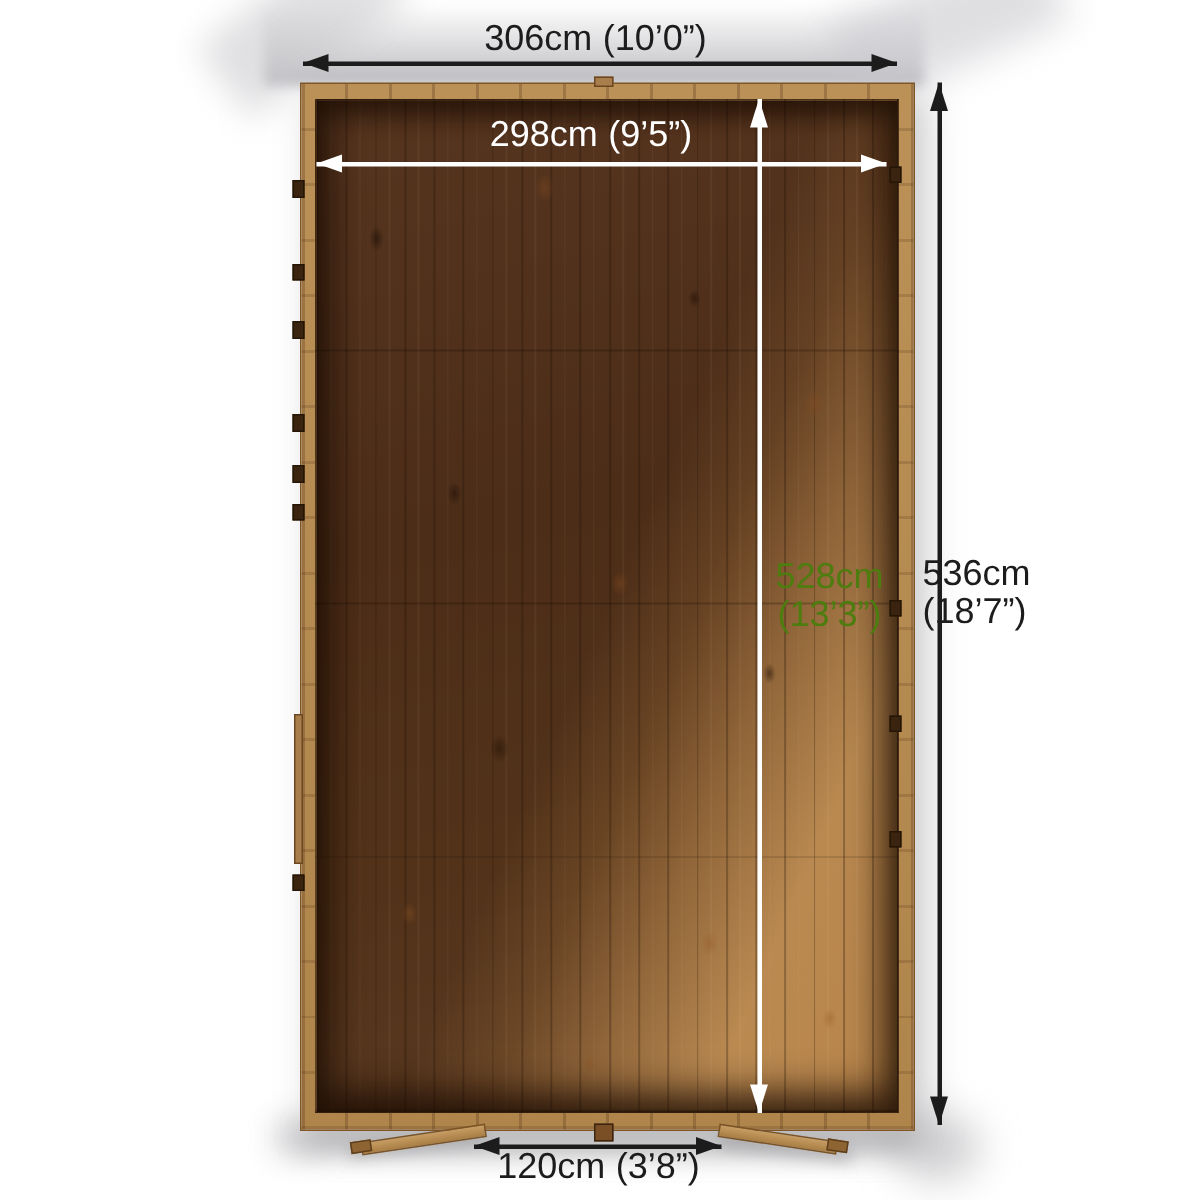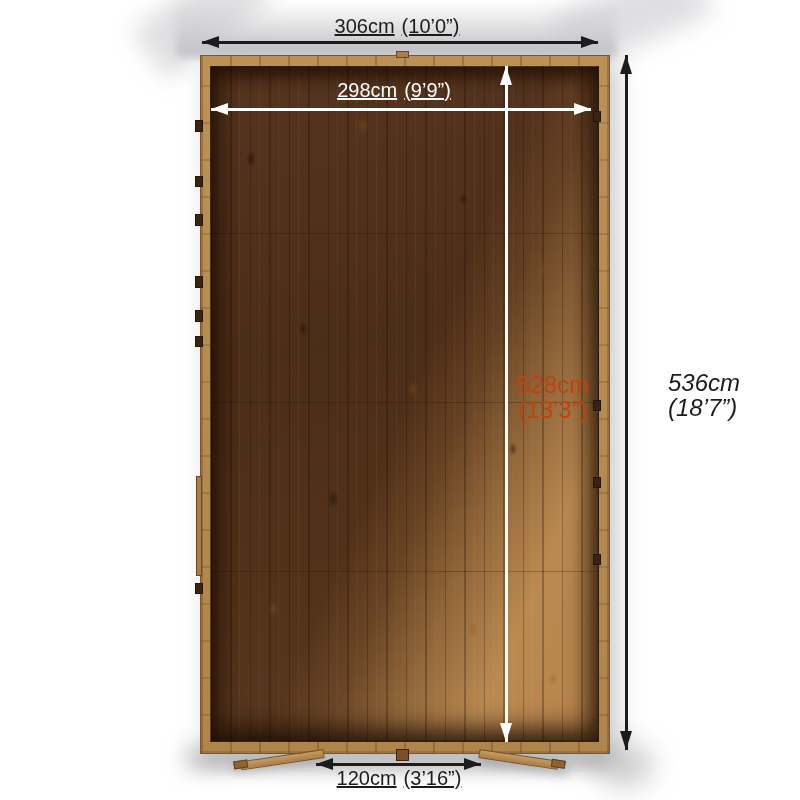--- a/index.html
+++ b/index.html
@@ -76,26 +76,26 @@
     width:0;height:0;border:6.5px solid transparent;border-left:0;border-right:17px solid currentColor;}
   .arrow.h::after{content:"";position:absolute;right:0;top:50%;transform:translateY(-50%);
     width:0;height:0;border:6.5px solid transparent;border-right:0;border-left:17px solid currentColor;}
   .arrow.v{width:2.6px;background:currentColor;}
   .arrow.v::before{content:"";position:absolute;top:0;left:50%;transform:translateX(-50%);
     width:0;height:0;border:6.5px solid transparent;border-top:0;border-bottom:19px solid currentColor;}
   .arrow.v::after{content:"";position:absolute;bottom:0;left:50%;transform:translateX(-50%);
     width:0;height:0;border:6.5px solid transparent;border-bottom:0;border-top:19px solid currentColor;}
 
   
-  .dim-label{position:absolute;font-size:20px;color:#1c1c1c;white-space:nowrap;line-height:26px;text-decoration:underline;}
+  .dim-label{position:absolute;font-size:24px;color:#1c1c1c;white-space:nowrap;line-height:26px;}
   .dim-label.white{color:#ffffff;}
   .dim-label.center{text-align:center;}
   .dim-label .cm{margin-right:7px;}
   .vlabel{position:absolute;font-size:24px;line-height:25px;white-space:nowrap;}
-  .vlabel.white{color:#c2410c;text-align:center;}
+  .vlabel.white{color:#4d7c0f;text-align:center;}
   .vlabel.black{color:#1c1c1c;text-align:left;}
 </style>
 </head>
 <body>
 
 <div class="stage">
 
   <div class="shade shade-top"></div>
   <div class="shade shade-top-left"></div>
   <div class="shade shade-top-right"></div>
@@ -128,34 +128,34 @@
   <div class="door left"></div>
   <div class="door right"></div>
   <div class="latch"></div>
 
   <div class="dim-label center" style="left:197px;width:400px;top:13px;">
     <span class="cm">306cm</span><span class="ft">(10’0”)</span>
   </div>
   <div class="arrow h" style="left:202px;top:41px;width:396px;"></div>
 
   <div class="dim-label white center" style="left:194px;width:400px;top:77px;">
-    <span class="cm">298cm</span><span class="ft">(9’9”)</span>
+    <span class="cm">298cm</span><span class="ft">(9’5”)</span>
   </div>
   <div class="arrow h white" style="left:211px;top:108px;width:380px;"></div>
 
   <div class="arrow v white" style="left:505px;top:66px;height:676px;"></div>
   <div class="vlabel white" style="left:510px;width:86px;top:372px;">
     <div>528cm</div>
     <div>(13’3”)</div>
   </div>
 
   <div class="arrow v" style="left:625px;top:55px;height:695px;"></div>
-  <div class="vlabel black" style="left:668px;top:370px;font-style:italic;">
+  <div class="vlabel black" style="left:615px;top:370px;">
     <div>536cm</div>
     <div>(18’7”)</div>
   </div>
 
   <div class="arrow h" style="left:316px;top:763px;width:165px;"></div>
   <div class="dim-label center" style="left:299px;width:200px;top:765px;">
-    <span class="cm">120cm</span><span class="ft">(3’16”)</span>
+    <span class="cm">120cm</span><span class="ft">(3’8”)</span>
   </div>
 
 </div>
 
 </body></html>

